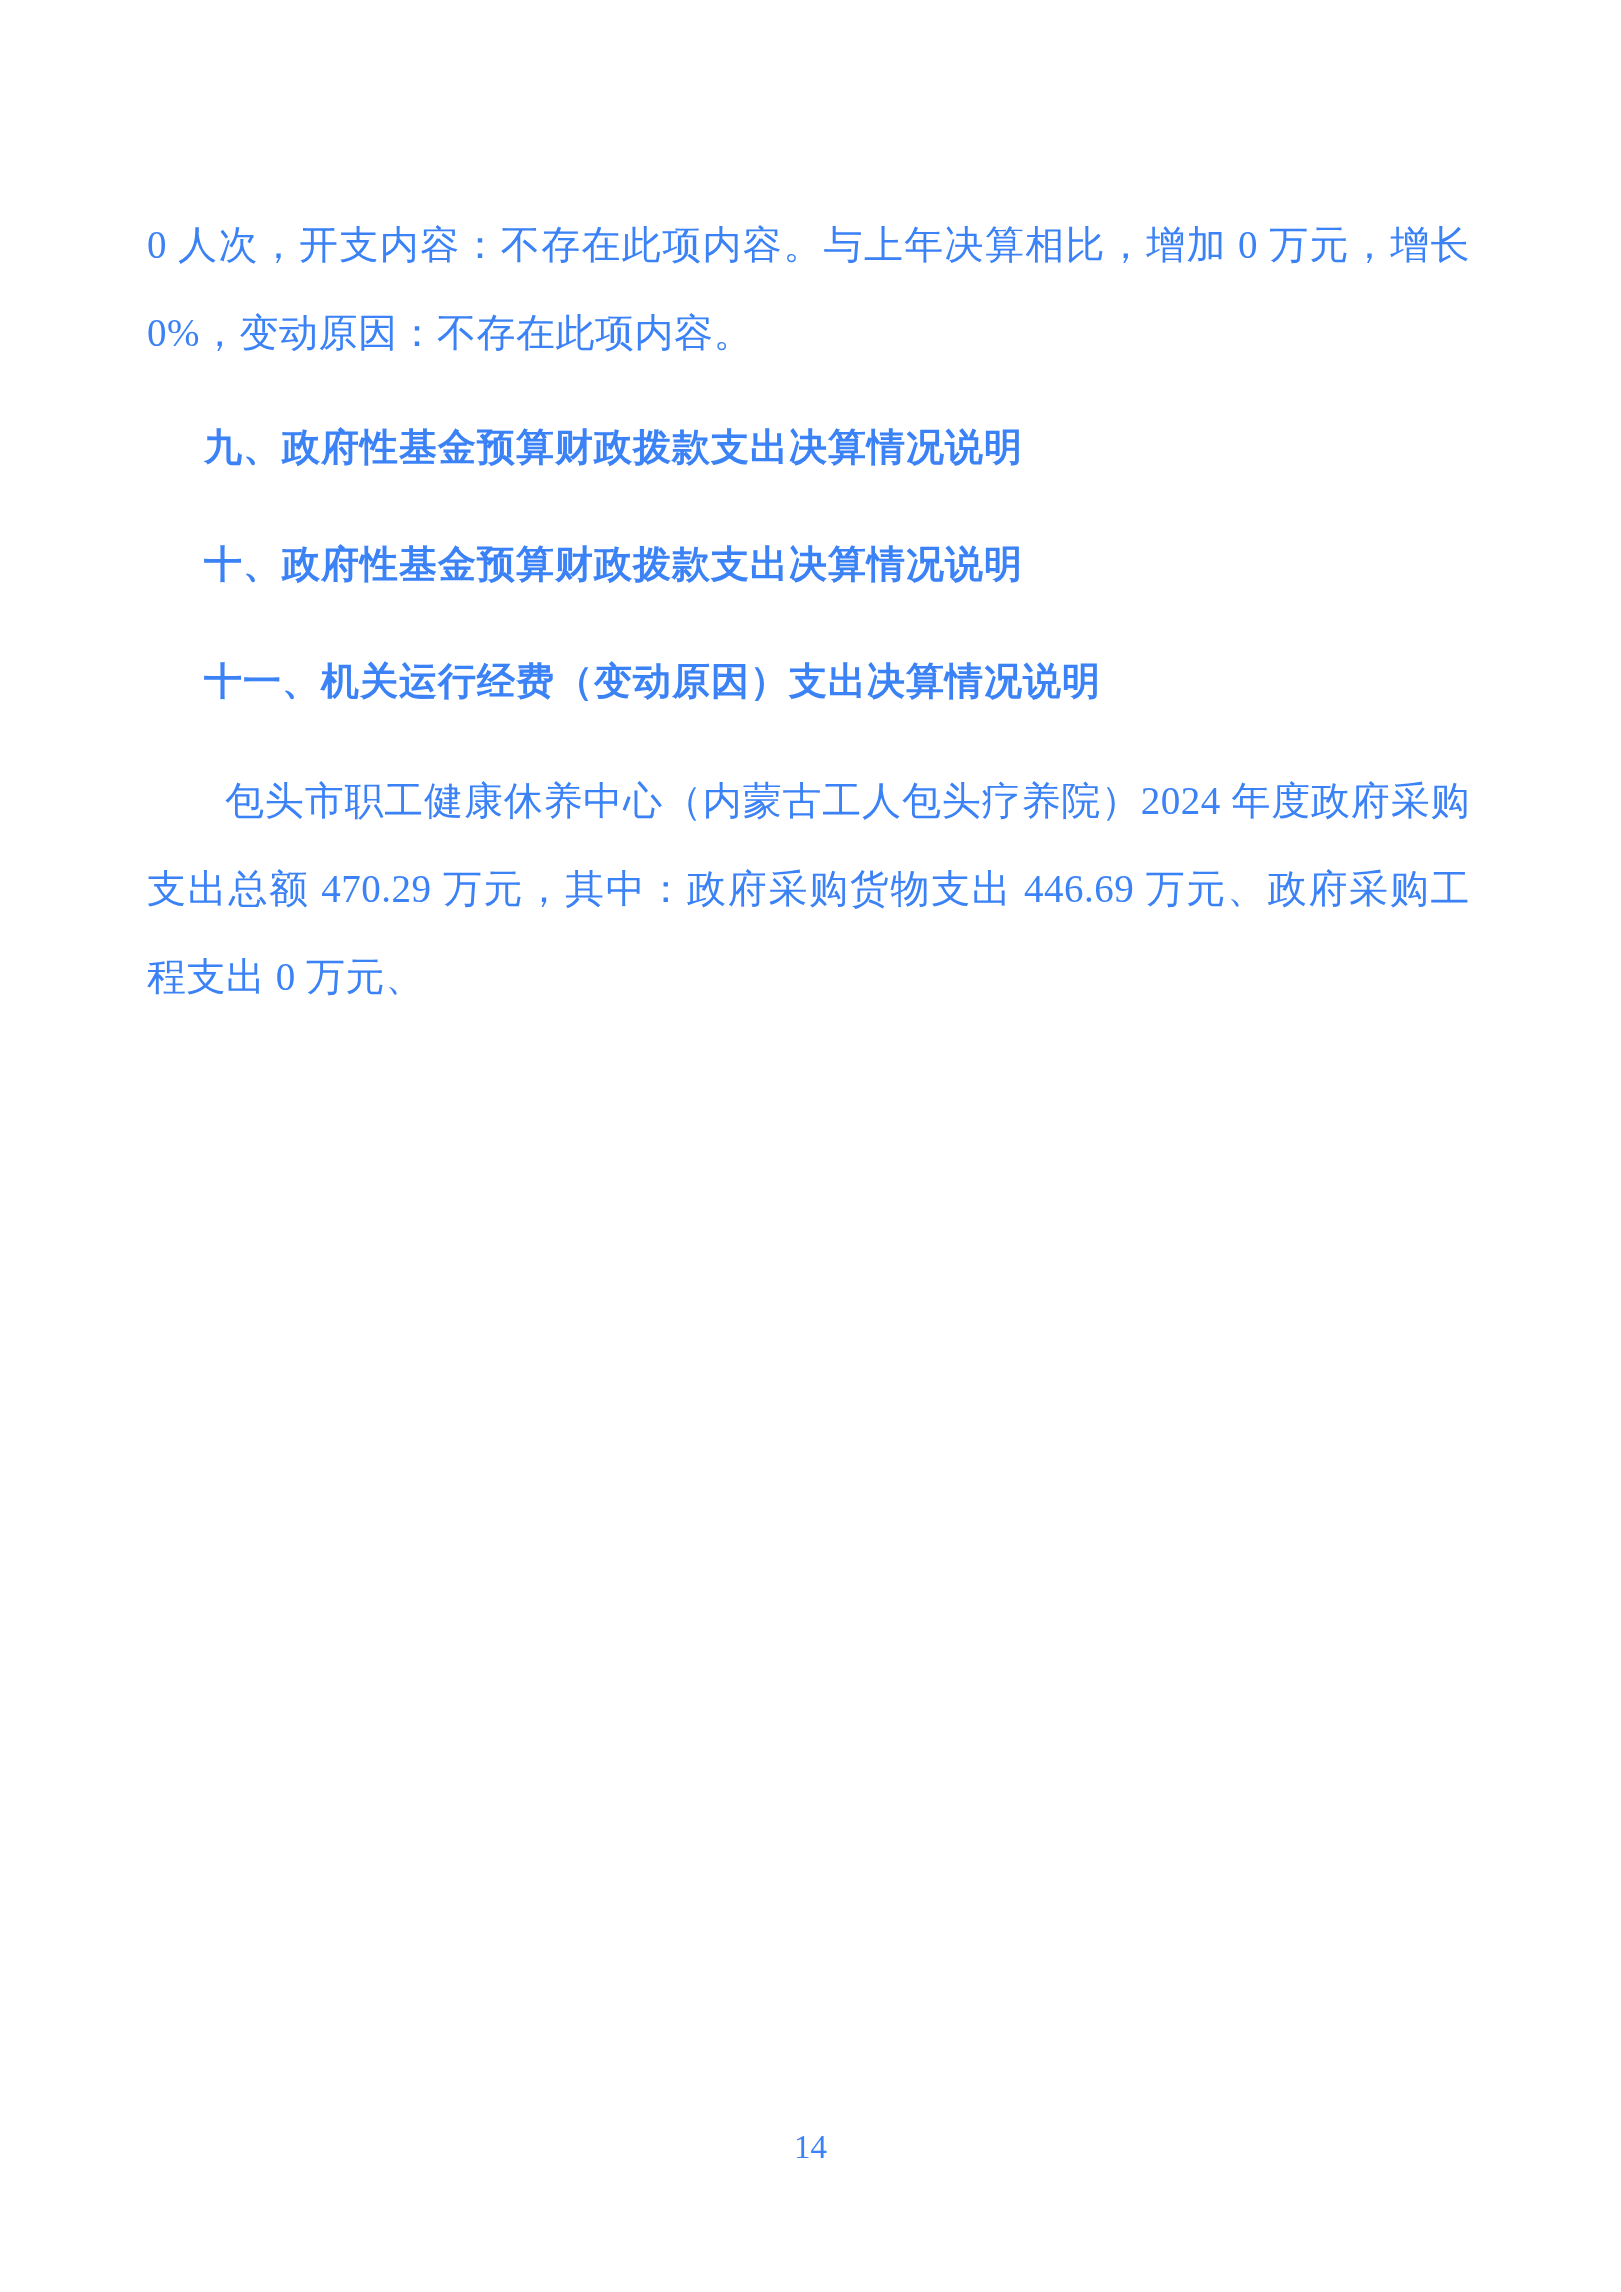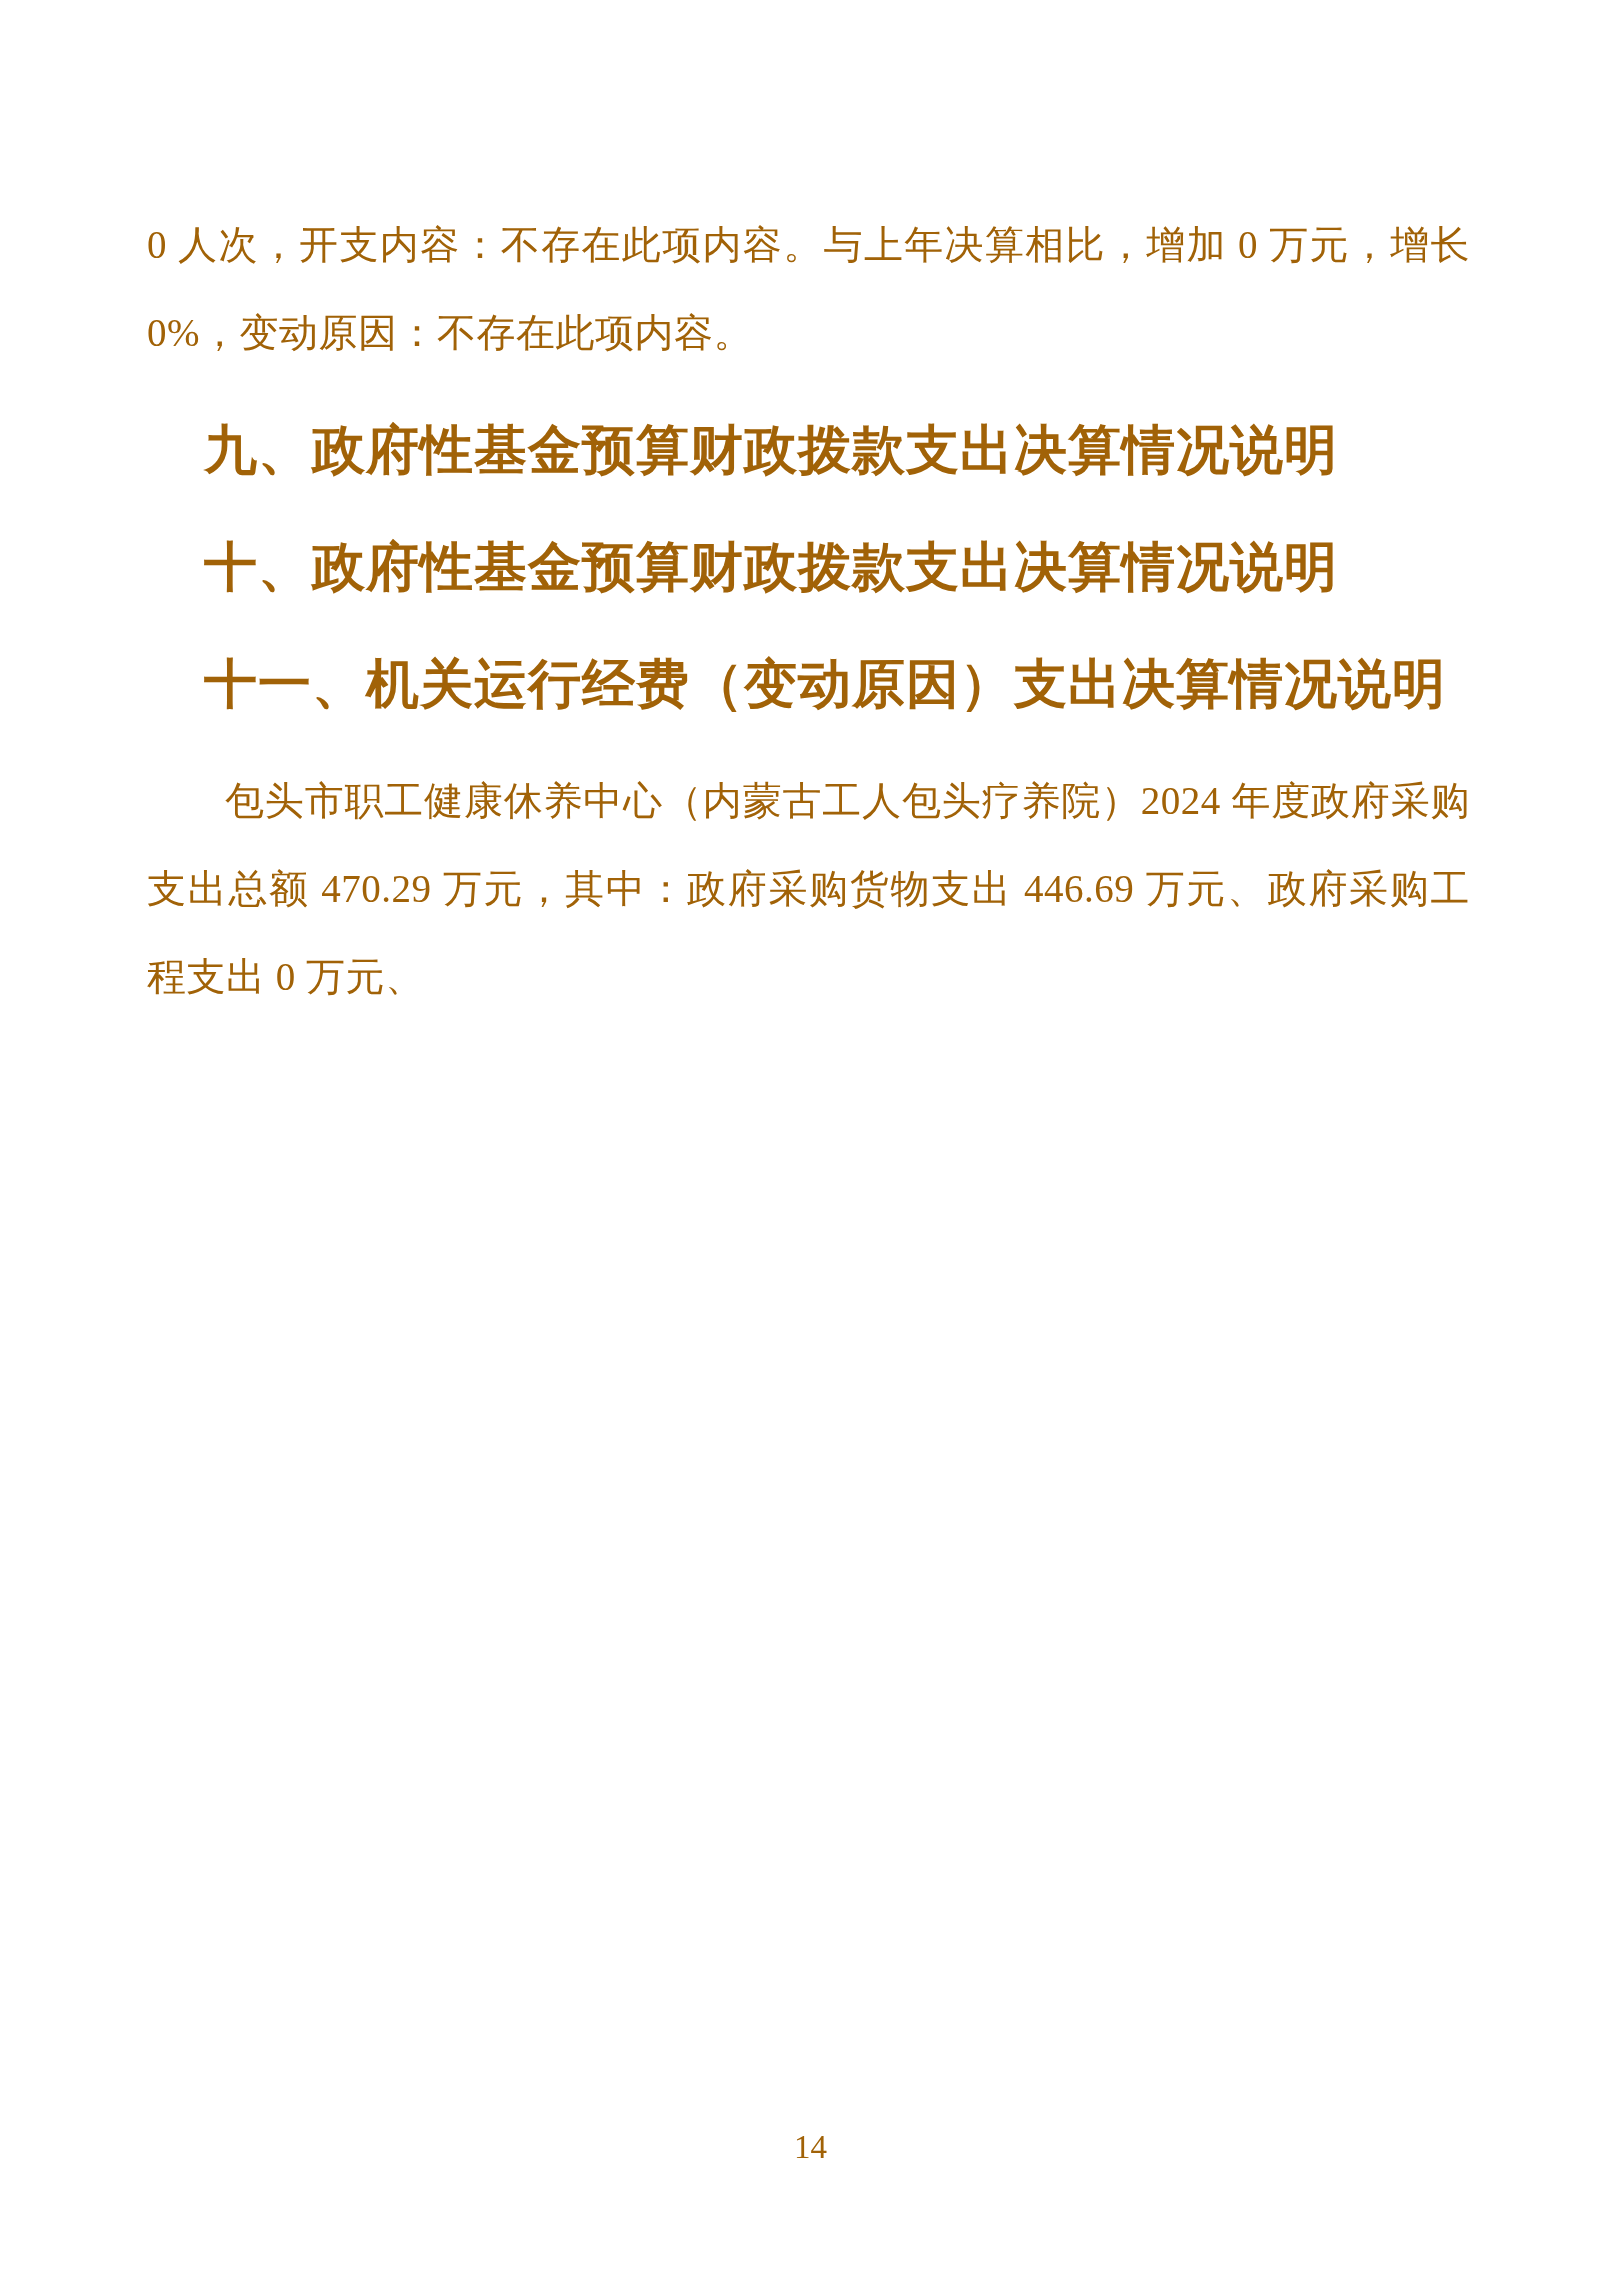--- a/index.html
+++ b/index.html
@@ -8,21 +8,21 @@
     background: #888;
   }
   .page {
     position: relative;
     width: 1621px;
     height: 2293px;
     background: #ffffff;
     margin: 0 auto;
     overflow: hidden;
     font-family: "Liberation Serif", "DejaVu Serif", serif;
-    color: #a16207;
+    color: #3b82f6;
   }
   .content {
     position: absolute;
     left: 147px;
     top: 201px;
     width: 1323px;
   }
   .para {
     font-size: 39px;
     line-height: 88px;
@@ -30,23 +30,23 @@
     text-justify: inter-ideograph;
     margin: 0;
     text-indent: 78px;
     letter-spacing: 0.5px;
     word-break: break-all;
   }
   .para.no-indent {
     text-indent: 0;
   }
   .heading {
-    font-family: Liberation Serif, serif;
+    font-family: Liberation Mono, monospace;
     font-weight: bold;
-    font-size: 53px;
+    font-size: 38px;
     line-height: 88px;
     margin: 29px 0;
     text-indent: 57px;
     letter-spacing: 1px;
   }
   .page-number {
     position: absolute;
     left: 0;
     right: 0;
     top: 2129px;

